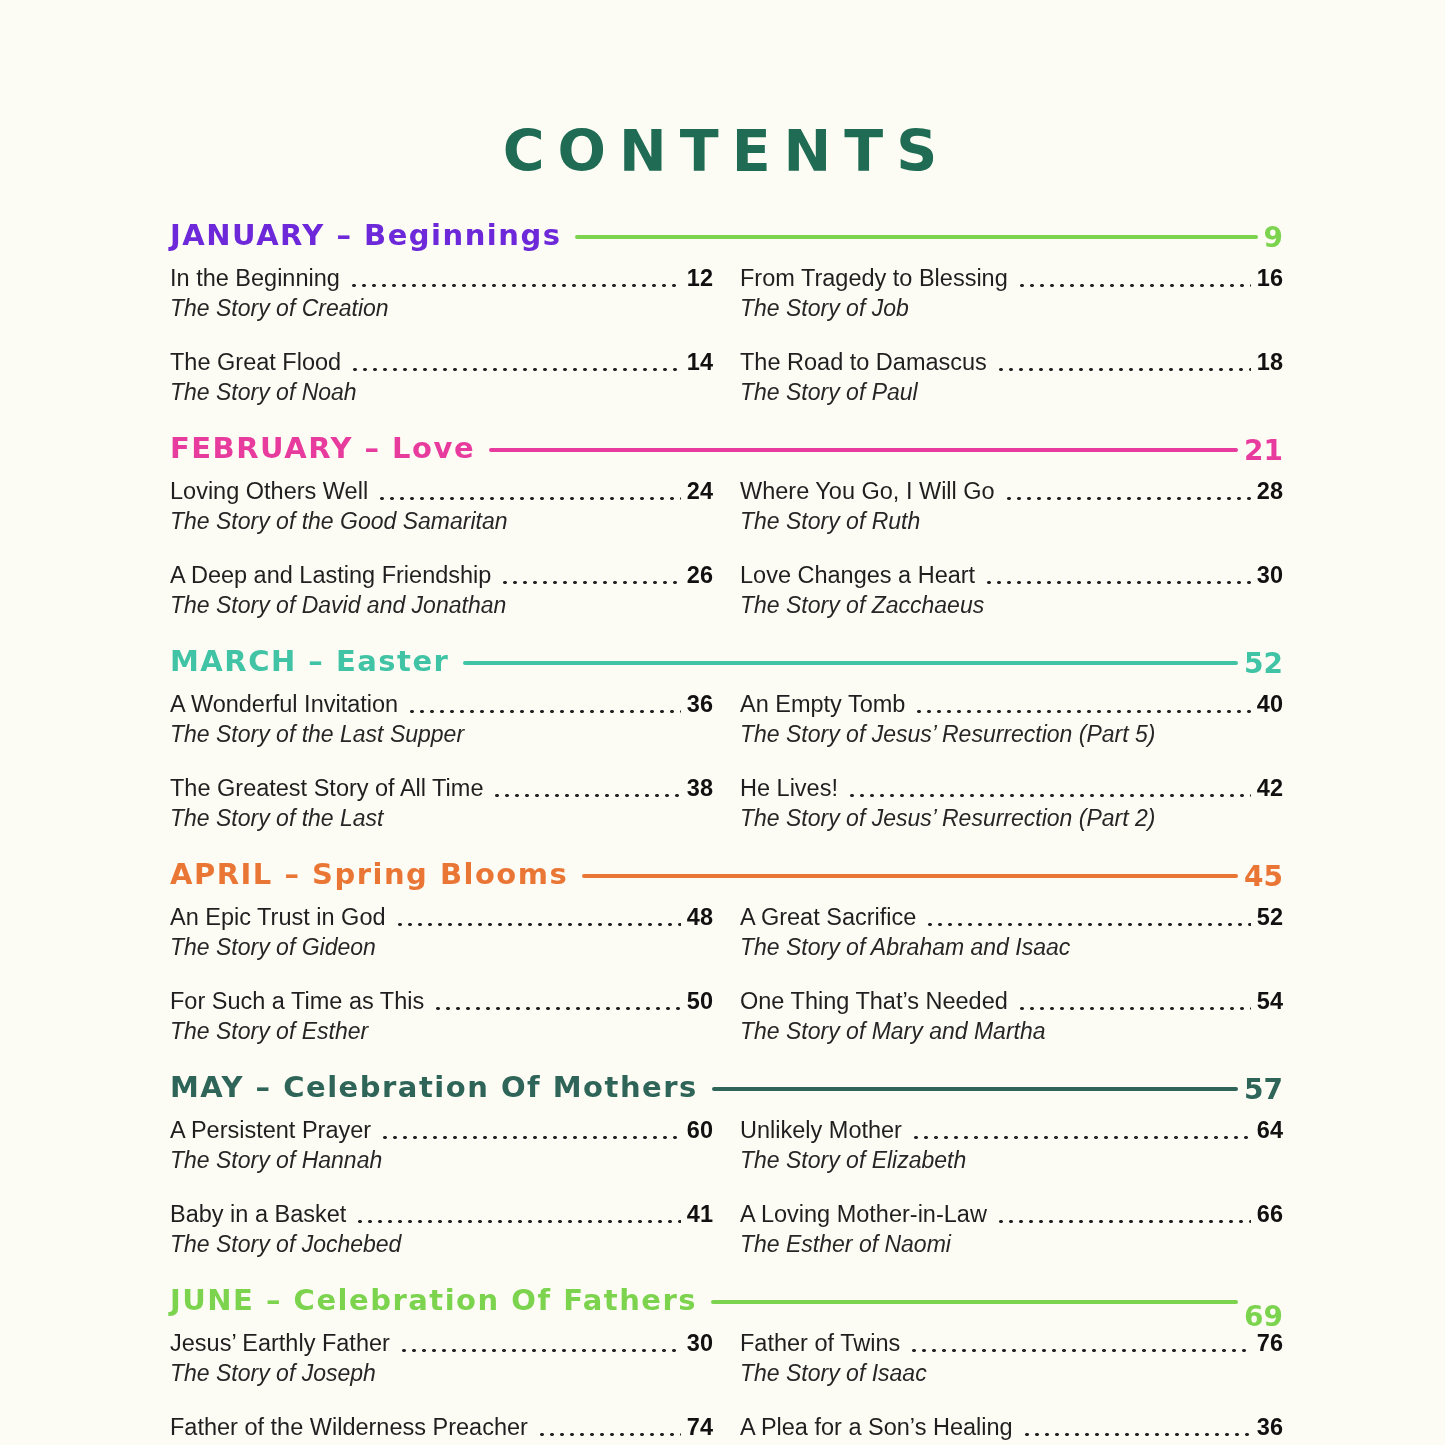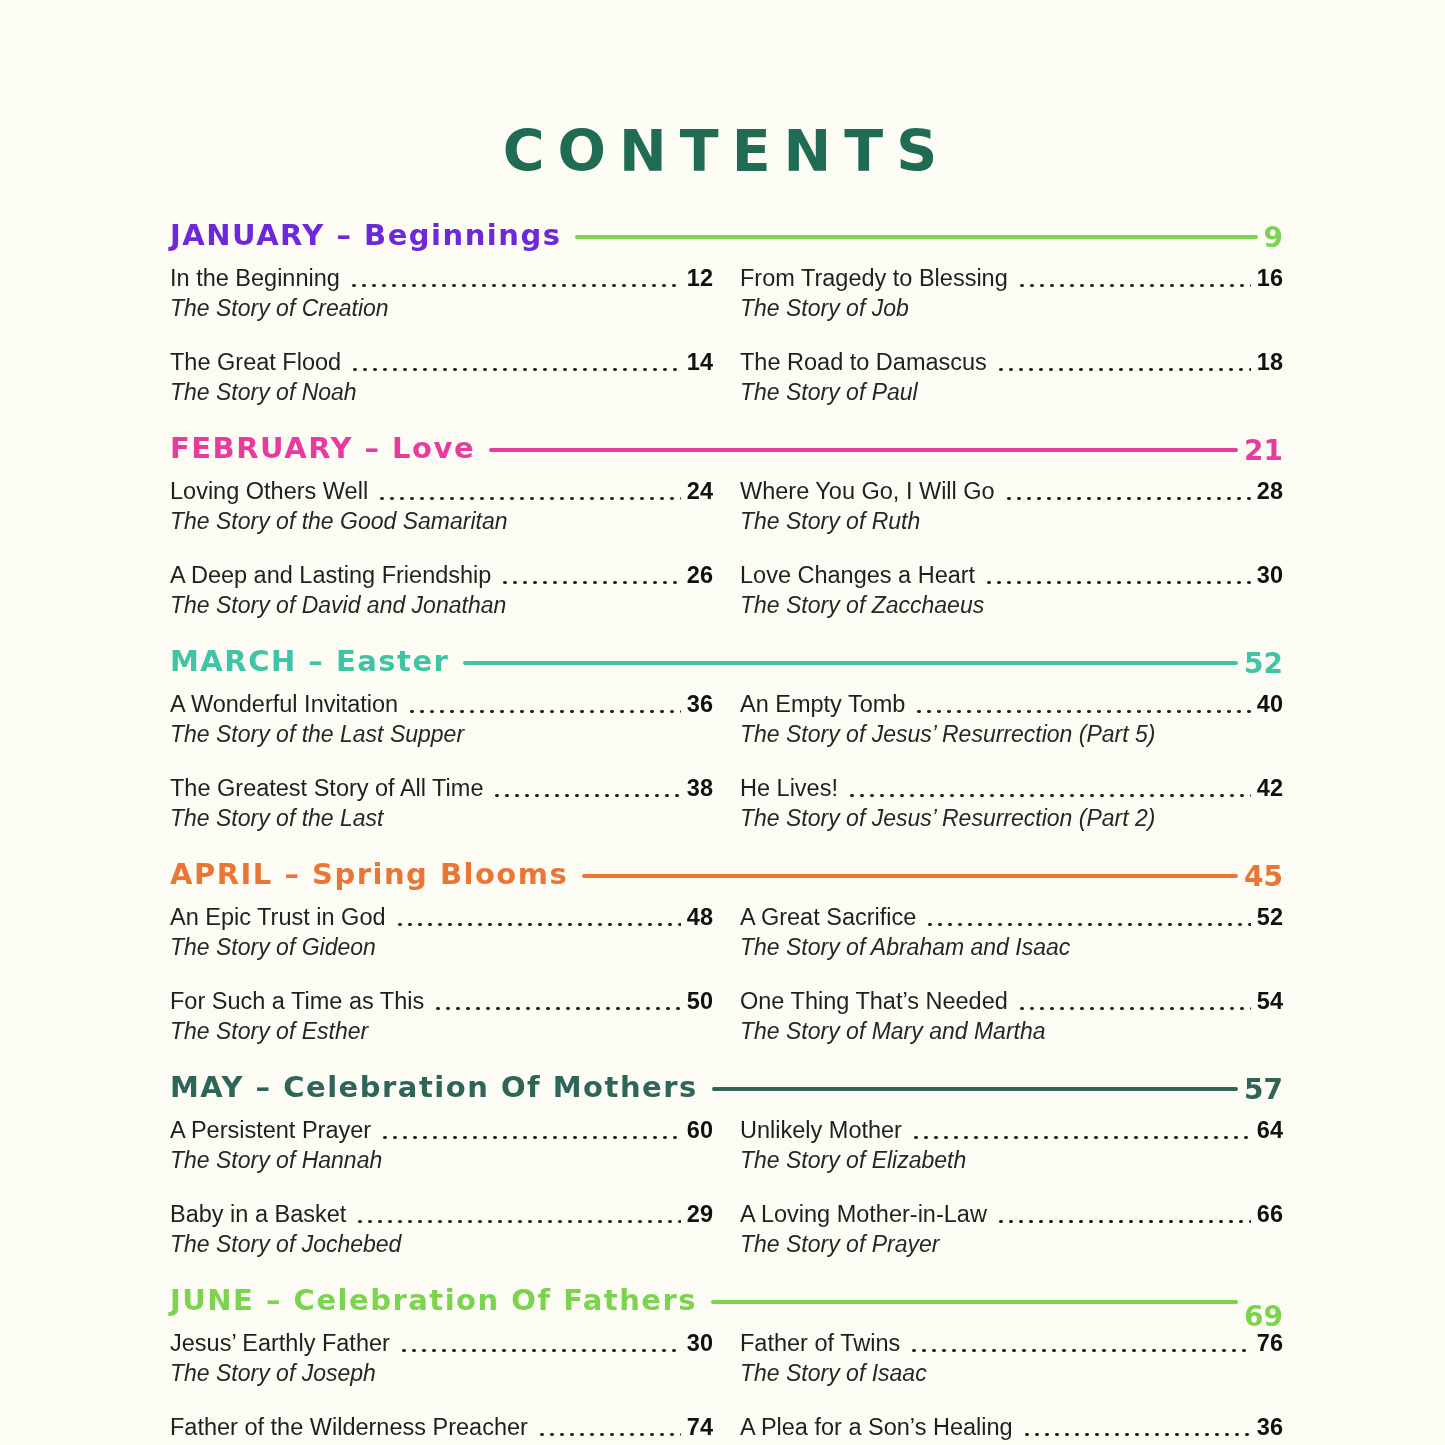--- a/index.html
+++ b/index.html
@@ -276,39 +276,39 @@
           <span class="entry-title">A Persistent Prayer</span>
           <span class="dots"></span>
           <span class="entry-page">60</span>
         </div>
         <div class="entry-subtitle">The Story of Hannah</div>
       </div>
       <div class="entry">
         <div class="entry-line">
           <span class="entry-title">Baby in a Basket</span>
           <span class="dots"></span>
-          <span class="entry-page">29</span>
+          <span class="entry-page">41</span>
         </div>
         <div class="entry-subtitle">The Story of Jochebed</div>
       </div>
       <div class="entry">
         <div class="entry-line">
           <span class="entry-title">Unlikely Mother</span>
           <span class="dots"></span>
           <span class="entry-page">64</span>
         </div>
         <div class="entry-subtitle">The Story of Elizabeth</div>
       </div>
       <div class="entry">
         <div class="entry-line">
           <span class="entry-title">A Loving Mother-in-Law</span>
           <span class="dots"></span>
           <span class="entry-page">66</span>
         </div>
-        <div class="entry-subtitle">The Story of Prayer</div>
+        <div class="entry-subtitle">The Esther of Naomi</div>
       </div>
     </div>
   </section>
 
   <section class="toc-section">
     <div class="sec-header">
       <span class="sec-label" style="color: rgb(123, 211, 78);">JUNE – Celebration Of Fathers</span>
       <span class="sec-rule" style="background-color: rgb(123, 211, 78);"></span>
       <span class="sec-page" style="color: rgb(123, 211, 78); margin-top: 33px;">69</span>
     </div>

